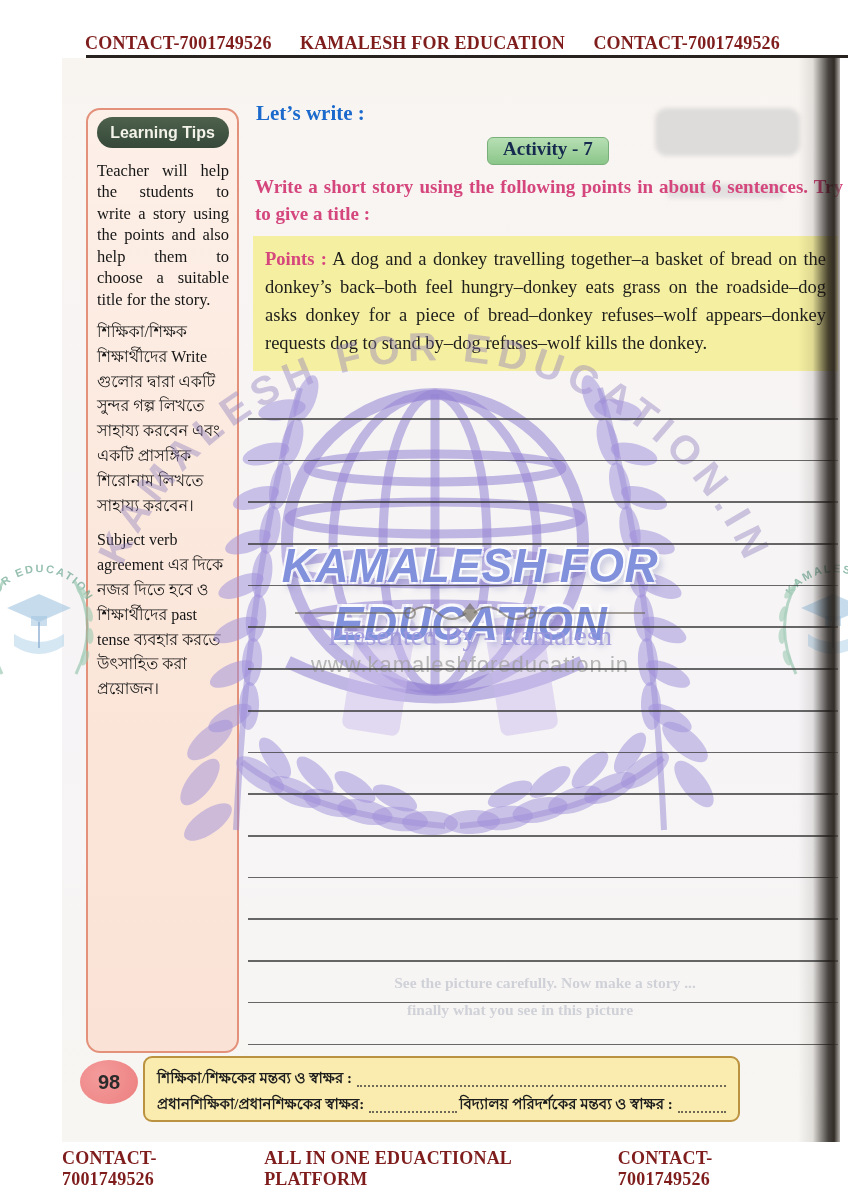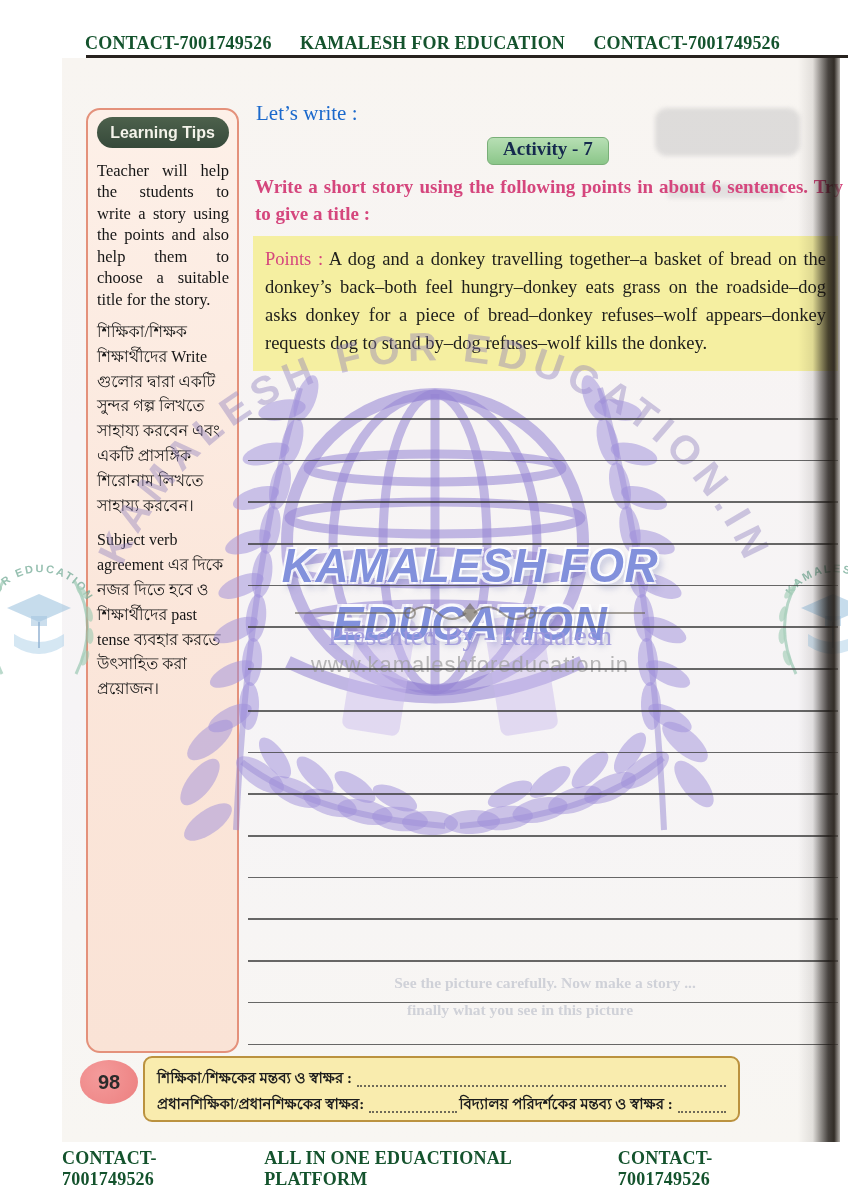--- a/index.html
+++ b/index.html
@@ -10,52 +10,52 @@
   .scan{position:absolute;left:62px;top:58px;width:778px;height:1084px;
         background:linear-gradient(180deg,#f8f5f1 0%,#f7f4f4 35%,#f6f4f6 60%,#f8f6f2 100%);}
   .page-edge{position:absolute;left:798px;top:58px;width:42px;height:1084px;z-index:8;
         background:linear-gradient(to right,rgba(30,25,20,0) 0%,rgba(30,25,20,0.10) 35%,
         rgba(22,17,13,0.78) 72%,rgba(40,34,28,0.95) 86%,rgba(130,124,118,0.55) 100%);}
 
   
   .tophead{position:absolute;left:85px;top:33px;width:695px;display:flex;
            justify-content:space-between;z-index:9;}
   .tophead span,.bothead span{font-family:"Liberation Serif",serif;font-weight:bold;
-           font-size:18px;color:#14532d;letter-spacing:0.2px;}
+           font-size:18px;color:#7f1d1d;letter-spacing:0.2px;}
   .headrule{position:absolute;left:86px;top:55px;width:762px;height:3px;background:#27221e;z-index:9;}
   .bothead{position:absolute;left:62px;top:1148px;width:724px;display:flex;
            justify-content:center;gap:34px;z-index:9;}
 
   
   .sidebar{position:absolute;left:86px;top:108px;width:153px;height:945px;z-index:1;
            background:linear-gradient(180deg,#fdf0e8 0%,#fbe6da 55%,#fae3d6 100%);
            border:2px solid #e4917b;border-radius:14px;box-sizing:border-box;}
   .tips-pill{margin:7px auto 10px auto;width:132px;height:31px;border-radius:16px;
            background:linear-gradient(180deg,#4d614c 0%,#36493a 100%);
            display:flex;align-items:center;justify-content:center;}
   .tips-pill span{color:#f4f3ea;font-family:"Liberation Sans",sans-serif;
            font-weight:bold;font-size:16px;}
   .tip-en{padding:2px 8px 0 9px;font-size:16.5px;line-height:1.3;color:#151515;
            text-align:justify;}
   .tip-bn{padding:10px 8px 0 9px;font-size:16px;line-height:1.55;color:#151515;}
 
   
   .lets-write{position:absolute;left:256px;top:101px;z-index:5;color:#1b69cc;
-           font-weight:normal;font-size:21px;}
+           font-weight:bold;font-size:21px;}
   .activity{position:absolute;left:487px;top:137px;z-index:5;padding:0 15px 4px 15px;
            background:linear-gradient(180deg,#b7dfb4 0%,#8bc689 100%);
            border-radius:6px;border:1px solid #79af78;}
   .activity span{color:#152a4e;font-weight:bold;font-size:19px;}
   .instruction{position:absolute;left:255px;top:174px;width:588px;z-index:5;
            color:#d5467d;font-weight:bold;font-size:19px;line-height:1.42;
            text-align:justify;overflow:hidden;height:56px;}
   .points-box{position:absolute;left:253px;top:236px;width:585px;z-index:1;
            background:#f5efa1;padding:9px 12px 14px 12px;box-sizing:border-box;}
   .points-box p{margin:0;font-size:18.5px;line-height:1.52;color:#20201c;text-align:justify;}
-  .points-label{color:#d5467d;font-weight:normal;}
+  .points-label{color:#d5467d;font-weight:bold;}
 
   
   .lines{position:absolute;left:248px;top:378px;width:590px;height:676px;z-index:4;
          background:repeating-linear-gradient(to bottom,
            rgba(0,0,0,0) 0px,rgba(0,0,0,0) 40px,
            rgba(62,62,62,0.78) 40px,rgba(62,62,62,0.78) 41.7px);}
 
   
   .wm-svg{position:absolute;left:60px;top:270px;z-index:3;}
   .wm-title{position:absolute;left:150px;top:540px;width:640px;z-index:3;text-align:center;

